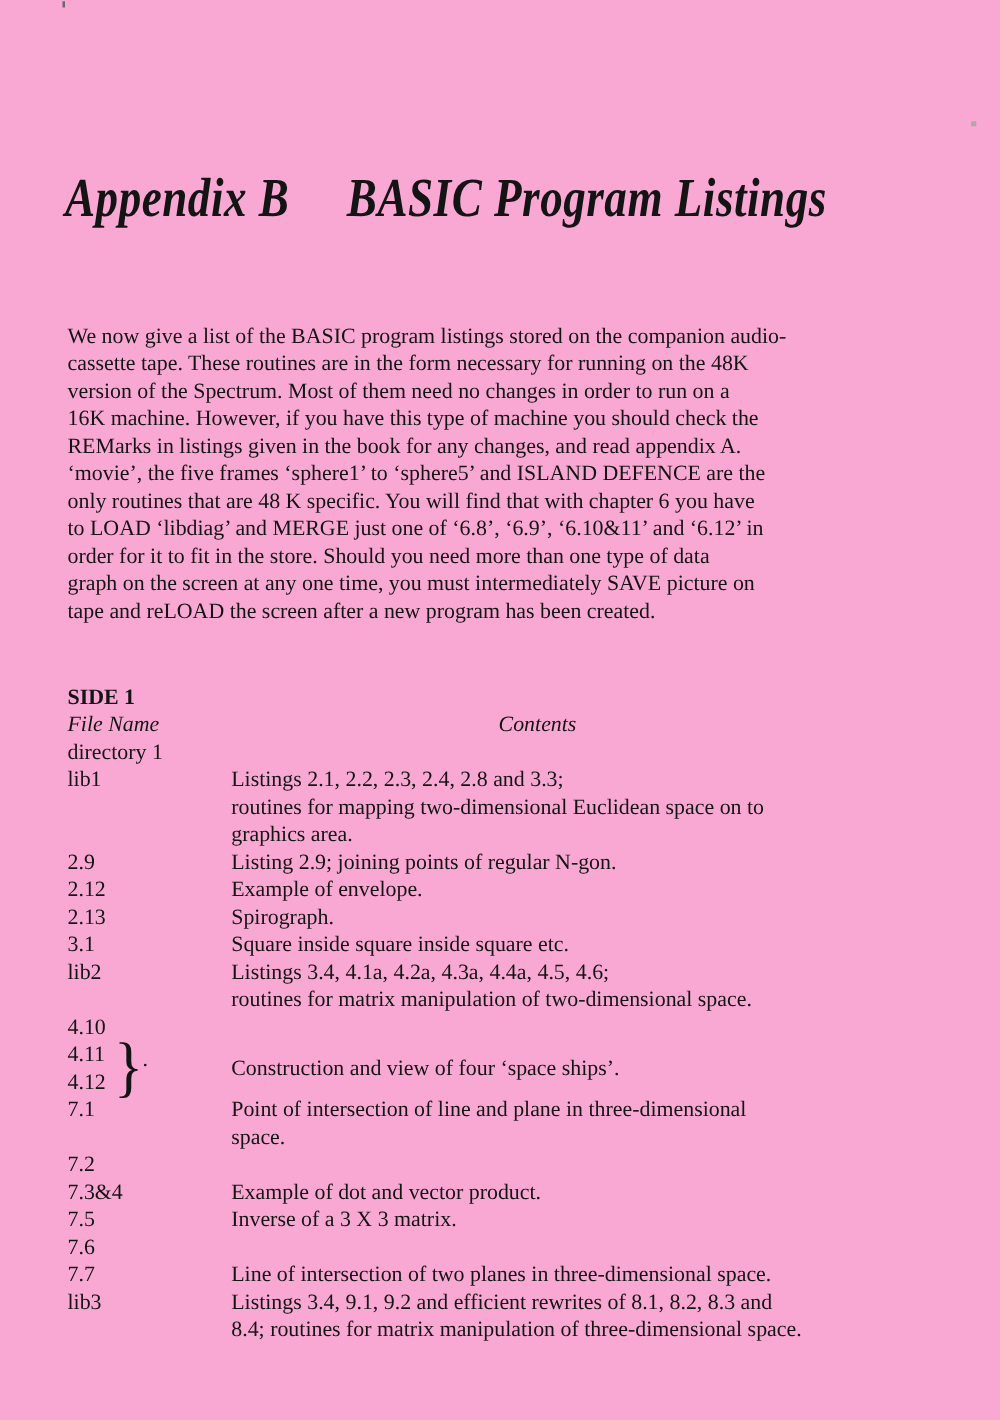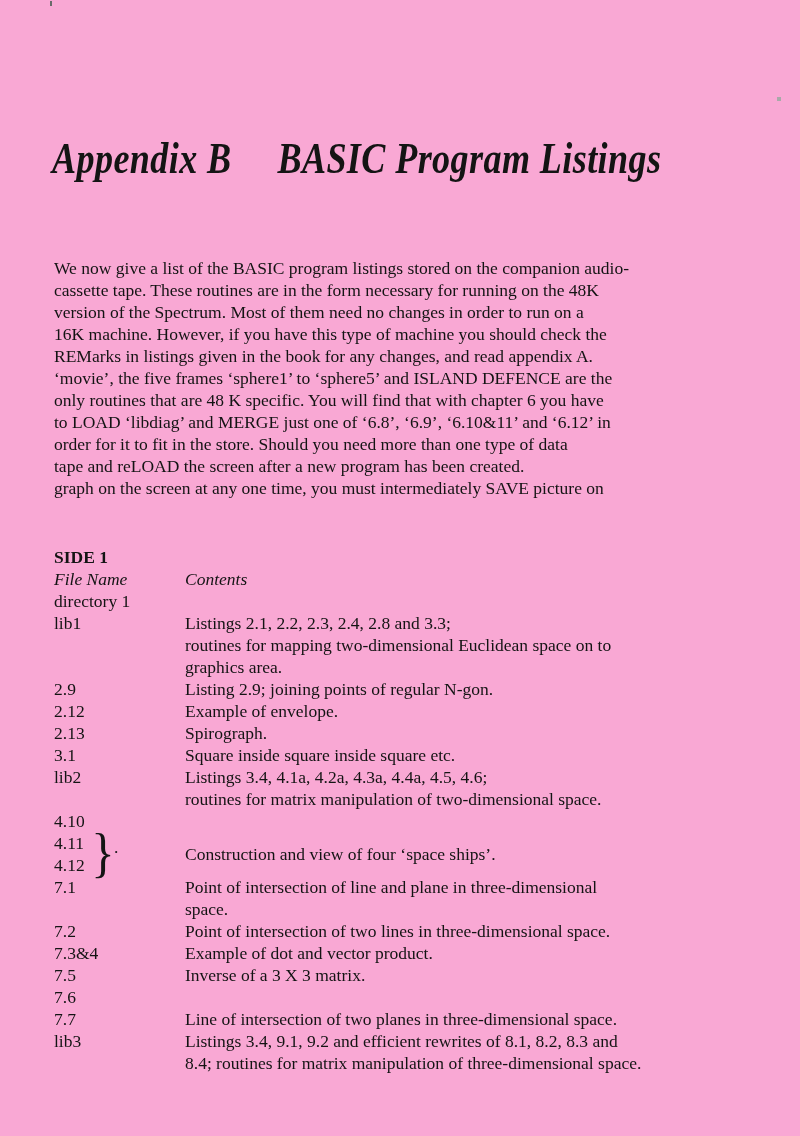--- a/index.html
+++ b/index.html
@@ -58,20 +58,21 @@
     left: 54px; top: 546px;
     width: 720px;
     font-size: 17.5px;
     line-height: 22px;
   }
   .side-heading { font-weight: bold; }
   .cols-header { display: flex; font-style: italic; }
   .cols-header .file-col-header { width: 131px; flex: none; }
   .cols-header .contents-col-header {
     width: 490px; flex: none;
+    text-align: center;
   }
   .t-row { display: flex; align-items: flex-end; }
   .t-row .file-cell { width: 131px; flex: none; white-space: nowrap; }
   .t-row .contents-cell { white-space: nowrap; }
   
   .brace-row {
     position: relative;
     display: flex;
     height: 44px;
   }
@@ -111,22 +112,22 @@
   <div class="intro">
     <div class="line">We now give a list of the BASIC program listings stored on the companion audio-</div>
     <div class="line">cassette tape. These routines are in the form necessary for running on the 48K</div>
     <div class="line">version of the Spectrum. Most of them need no changes in order to run on a</div>
     <div class="line">16K machine. However, if you have this type of machine you should check the</div>
     <div class="line">REMarks in listings given in the book for any changes, and read appendix A.</div>
     <div class="line">‘movie’, the five frames ‘sphere1’ to ‘sphere5’ and ISLAND DEFENCE are the</div>
     <div class="line">only routines that are 48 K specific. You will find that with chapter 6 you have</div>
     <div class="line">to LOAD ‘libdiag’ and MERGE just one of ‘6.8’, ‘6.9’, ‘6.10&amp;11’ and ‘6.12’ in</div>
     <div class="line">order for it to fit in the store. Should you need more than one type of data</div>
+    <div class="line">graph on the screen at any one time, you must intermediately SAVE picture on</div>
     <div class="line">tape and reLOAD the screen after a new program has been created.</div>
-    <div class="line">graph on the screen at any one time, you must intermediately SAVE picture on</div>
   </div>
 
   <div class="listing">
     <div class="side-heading">SIDE 1</div>
 
     <div class="cols-header">
       <div class="file-col-header">File Name</div>
       <div class="contents-col-header">Contents</div>
     </div>
 
@@ -185,21 +186,20 @@
     <div class="t-row">
       <div class="file-cell">7.1</div>
       <div class="contents-cell">Point of intersection of line and plane in three-dimensional</div>
     </div>
     <div class="t-row">
       <div class="file-cell"></div>
       <div class="contents-cell">space.</div>
     </div>
     <div class="t-row">
       <div class="file-cell">7.2</div>
-      <div class="contents-cell">Point of intersection of two lines in three-dimensional space.</div>
     </div>
     <div class="t-row">
       <div class="file-cell">7.3&amp;4</div>
       <div class="contents-cell">Example of dot and vector product.</div>
     </div>
     <div class="t-row">
       <div class="file-cell">7.5</div>
       <div class="contents-cell">Inverse of a 3 X 3 matrix.</div>
     </div>
     <div class="t-row">

